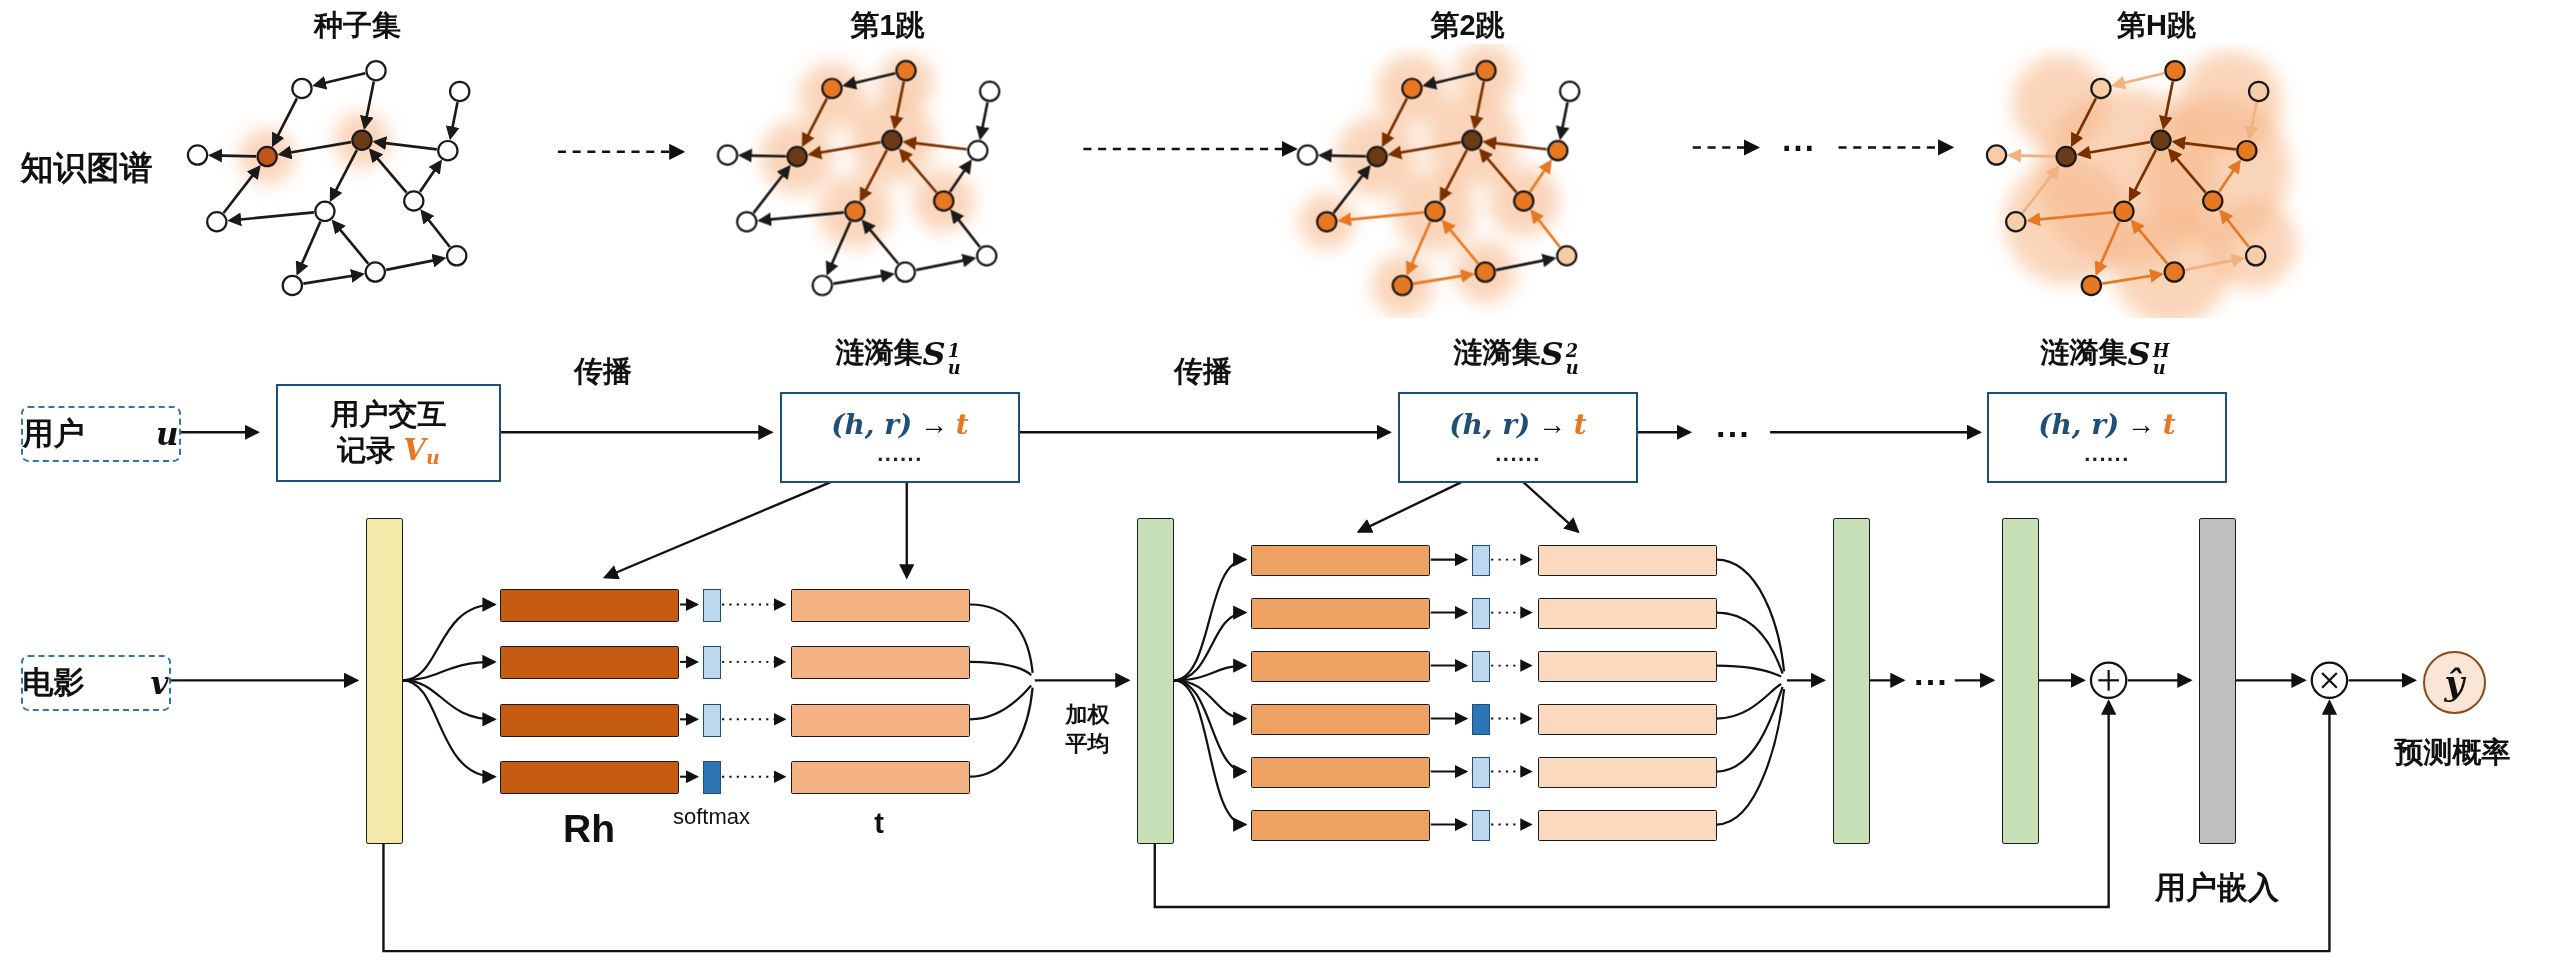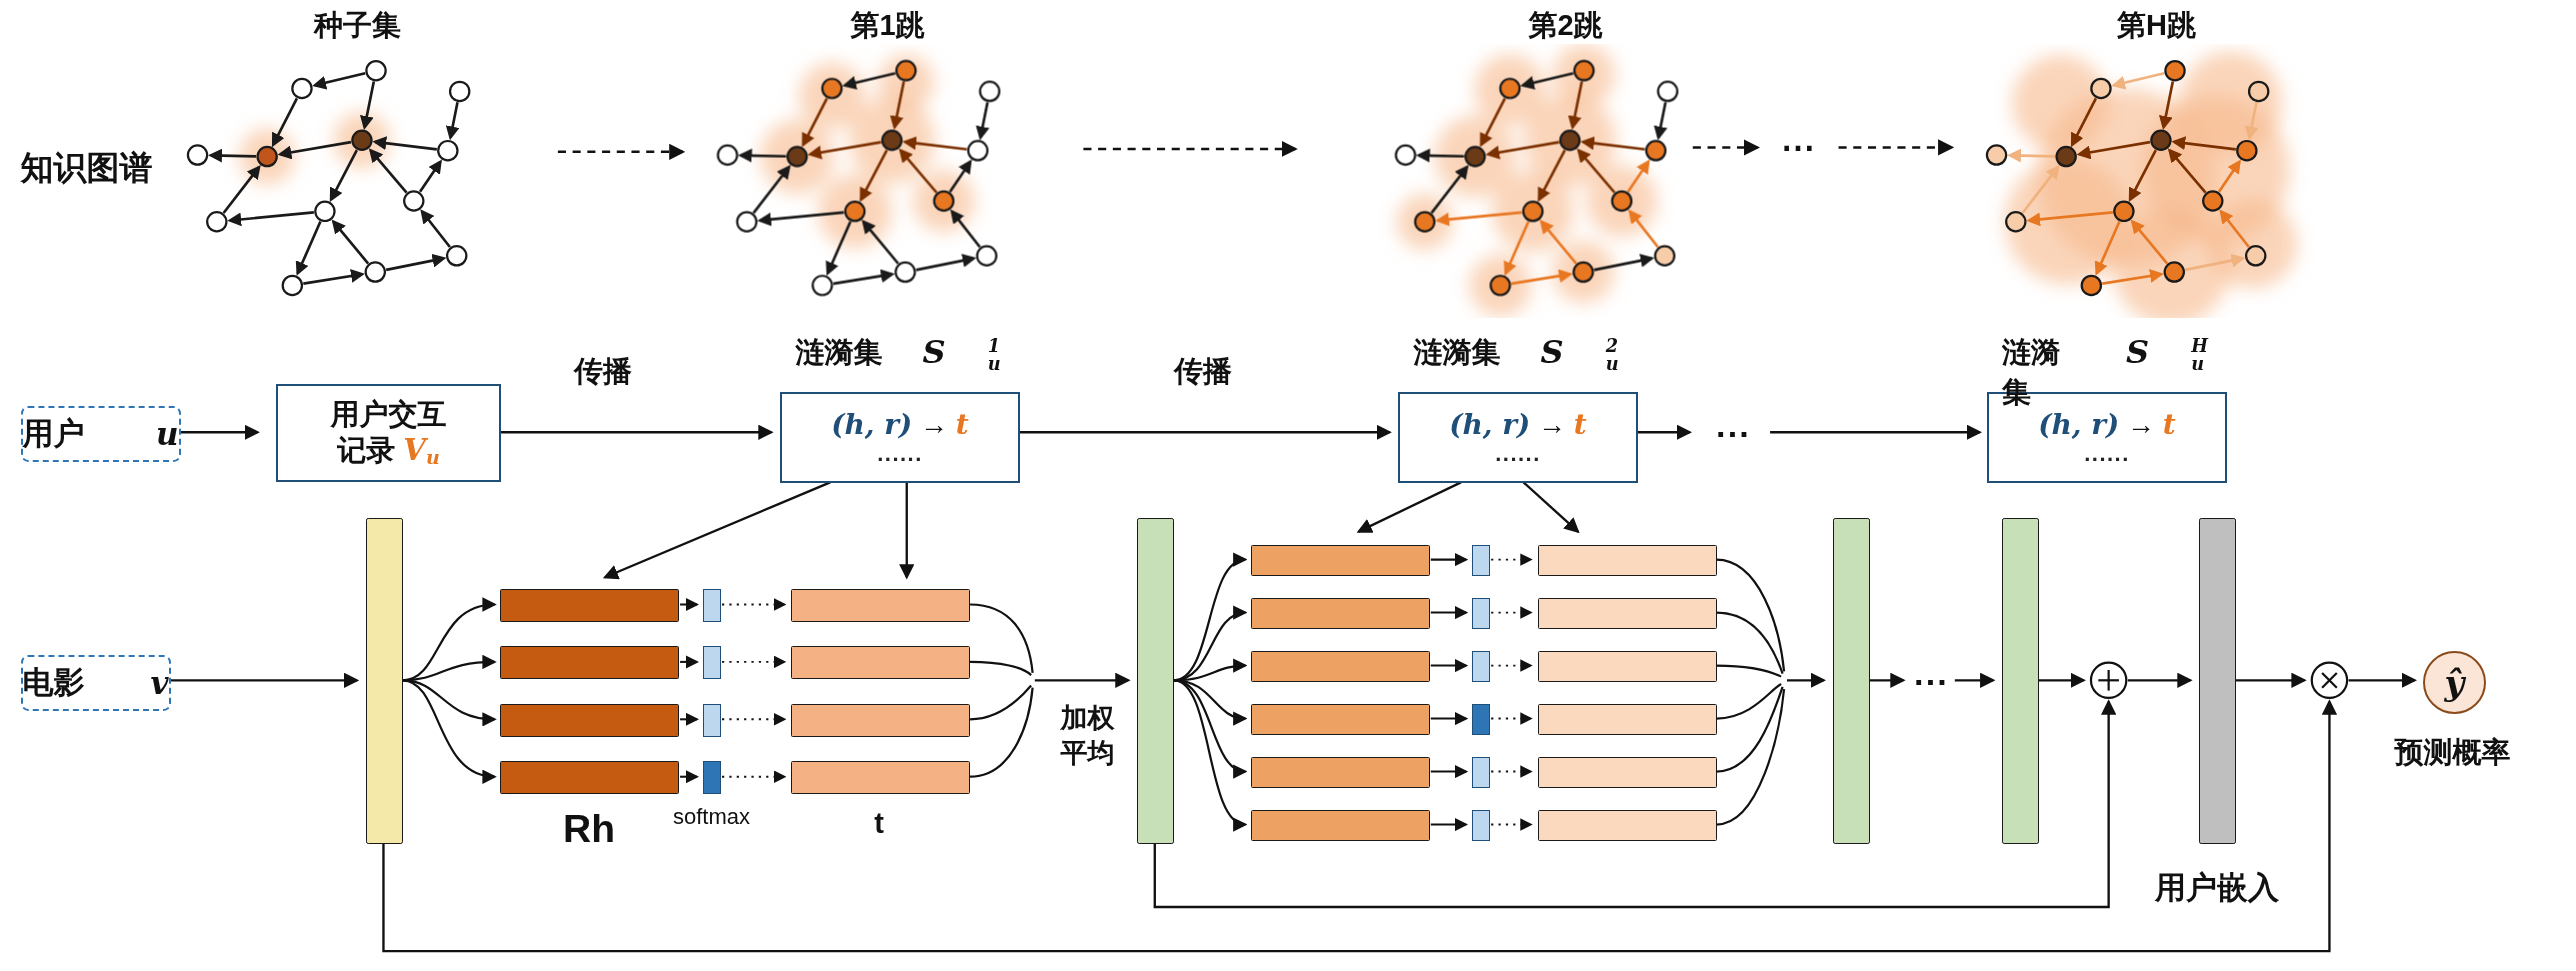--- a/index.html
+++ b/index.html
@@ -16,22 +16,22 @@
   .glabel{position:absolute;top:0;left:0;width:100%;text-align:center;font-size:29px;font-weight:600;}
   .gsvg{position:absolute;left:0;top:38px;width:100%;height:274px;}
   .gsvg svg{width:100%;height:100%;}
   
   .dbox{position:absolute;border:2.2px dashed #2E75B6;border-radius:7.4px;background:#fff;z-index:2;
         display:flex;align-items:center;justify-content:space-between;font-size:31px;font-weight:bold;}
   .obox{position:absolute;border:2.6px solid #1F4E79;background:#fff;z-index:2;
         display:flex;flex-direction:column;align-items:center;justify-content:center;}
   .trp{font-size:28px;font-weight:bold;line-height:1.1;}
   .trpdots{font-size:22px;font-weight:bold;letter-spacing:1.5px;line-height:1;margin-top:1.5px;color:#222;}
-  .rtitle{position:absolute;z-index:3;display:flex;align-items:flex-start;justify-content:center;
-          font-size:29px;font-weight:bold;gap:40px;}
+  .rtitle{position:absolute;z-index:3;display:flex;align-items:flex-end;justify-content:center;
+          font-size:29px;font-weight:bold;}
   
   .vb{position:absolute;top:518px;width:35px;height:324px;border:1.8px solid #1a1a1a;border-radius:2.2px;z-index:2;}
   .hb{position:absolute;width:177px;height:31px;border:1.8px solid #1a1a1a;border-radius:1.5px;z-index:2;}
   .hb2{position:absolute;width:177px;height:29px;border:1.8px solid #1a1a1a;border-radius:1.5px;z-index:2;}
   .sb{position:absolute;width:16px;height:31px;border:1.5px solid #1F4E79;background:#BDD7EE;z-index:2;}
   .sb2{height:29px;}
   .sb-dark{background:#2E75B6;}
   .bar-yellow{background:#F5E9A9;}
   .bar-green{background:#C8E0B8;}
   .bar-gray{background:#BFBFBF;}
@@ -260,21 +260,21 @@
           <circle cx="362" cy="144" r="13" fill="#ffffff" stroke="#1a1a1a" stroke-width="3"></circle>
           <circle cx="50" cy="240" r="13" fill="#ffffff" stroke="#1a1a1a" stroke-width="3"></circle>
           <circle cx="196" cy="226" r="13" fill="#E87722" stroke="#1a1a1a" stroke-width="3"></circle>
           <circle cx="316" cy="212" r="13" fill="#E87722" stroke="#1a1a1a" stroke-width="3"></circle>
           <circle cx="152" cy="326" r="13" fill="#ffffff" stroke="#1a1a1a" stroke-width="3"></circle>
           <circle cx="264" cy="308" r="13" fill="#ffffff" stroke="#1a1a1a" stroke-width="3"></circle>
           <circle cx="374" cy="286" r="13" fill="#ffffff" stroke="#1a1a1a" stroke-width="3"></circle>
           <circle cx="24" cy="150" r="13" fill="#ffffff" stroke="#1a1a1a" stroke-width="3"></circle>
         </svg></div>
   </div>
-  <div class="gpanel" style="left:1374px;">
+  <div class="gpanel" style="left:1276px;">
     <div class="glabel">第2跳</div>
     <div class="gsvg"><svg viewBox="0 0 480 370">
           <g filter="url(#blobF)">
             <circle cx="165" cy="62" r="48" fill="#F6B98C" opacity="0.6"></circle>
             <circle cx="265" cy="42" r="42" fill="#F6B98C" opacity="0.6"></circle>
             <circle cx="118" cy="152" r="55" fill="#F6B98C" opacity="0.6"></circle>
             <circle cx="246" cy="130" r="62" fill="#F6B98C" opacity="0.6"></circle>
             <circle cx="50" cy="240" r="38" fill="#F6B98C" opacity="0.6"></circle>
             <circle cx="196" cy="226" r="55" fill="#F6B98C" opacity="0.6"></circle>
             <circle cx="316" cy="212" r="48" fill="#F6B98C" opacity="0.6"></circle>
@@ -443,21 +443,21 @@
 
   <div class="hb t1" style="left:791px;top:589px;"></div>
   <div class="hb t1" style="left:791px;top:646px;"></div>
   <div class="hb t1" style="left:791px;top:704px;"></div>
   <div class="hb t1" style="left:791px;top:761px;"></div>
 
   <div class="lbl center" style="left:545px;top:807px;width:88px;font-size:39px;font-weight:bold;">Rh</div>
   <div class="lbl center" style="left:662px;top:804px;width:99px;font-size:22px;">softmax</div>
   <div class="lbl center" style="left:835px;top:807px;width:88px;font-size:29px;font-weight:bold;">t</div>
 
-  <div class="lbl center" style="left:1036px;top:701px;width:103px;font-size:27px;font-weight:bold;line-height:1.3;flex-direction:column;">
+  <div class="lbl center" style="left:1036px;top:701px;width:103px;font-size:22px;font-weight:bold;line-height:1.3;flex-direction:column;">
     <div>加权</div>
     <div>平均</div>
   </div>
 
   <div class="hb2 rh2" style="left:1251px;top:545px;"></div>
   <div class="hb2 rh2" style="left:1251px;top:598px;"></div>
   <div class="hb2 rh2" style="left:1251px;top:651px;"></div>
   <div class="hb2 rh2" style="left:1251px;top:704px;"></div>
   <div class="hb2 rh2" style="left:1251px;top:757px;"></div>
   <div class="hb2 rh2" style="left:1251px;top:810px;"></div>

